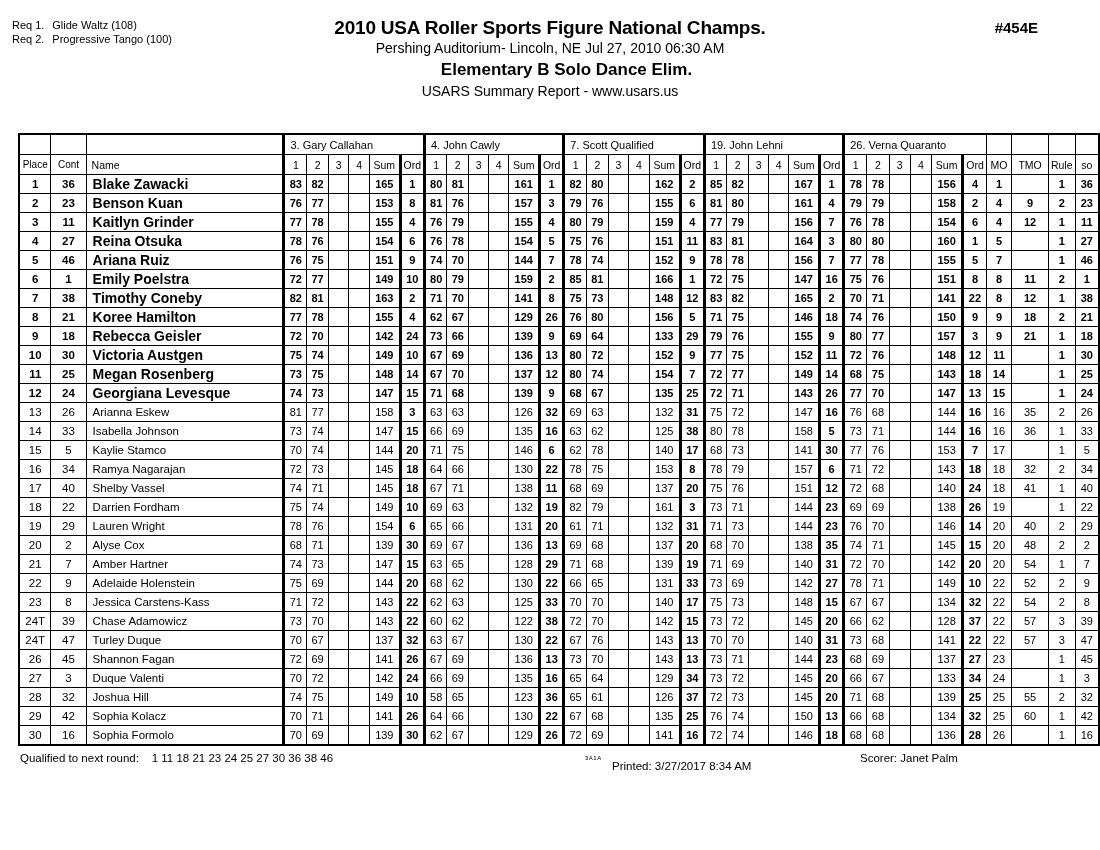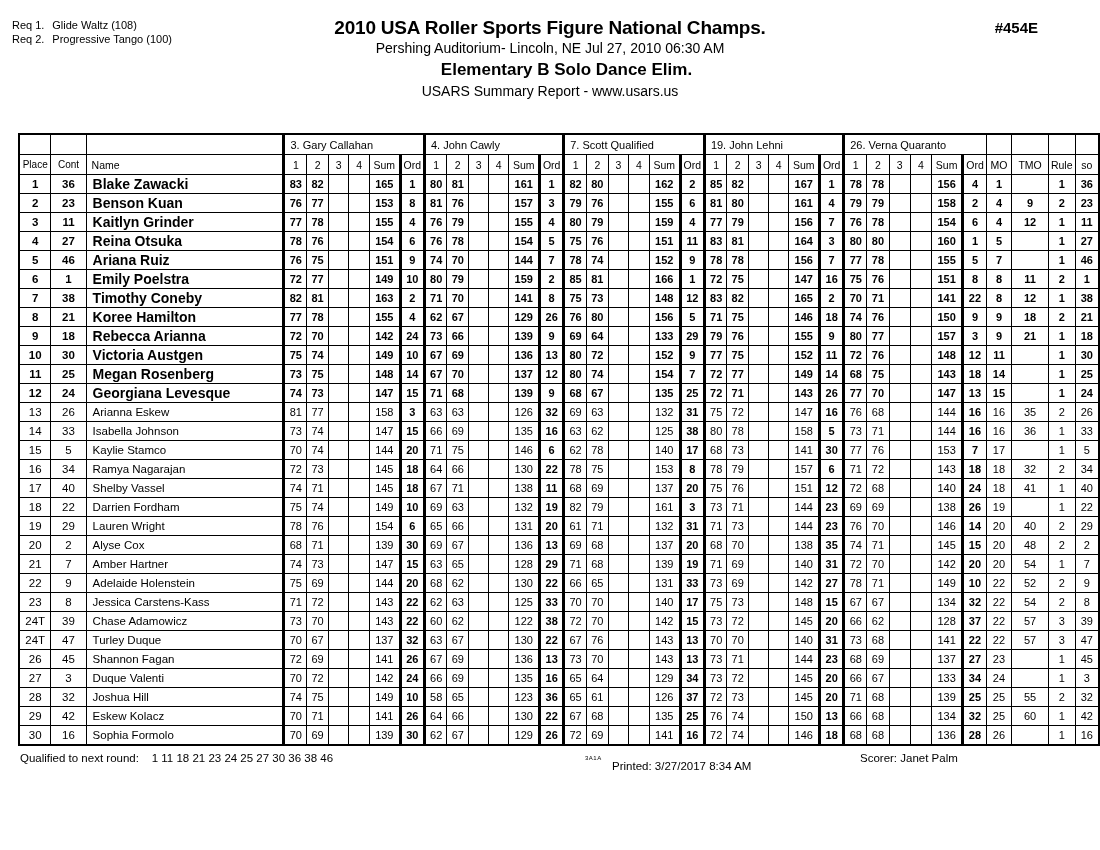--- a/index.html
+++ b/index.html
@@ -478,21 +478,21 @@
             <td class="c-sum">150</td>
             <td class="c-ord sep-l ord">9</td>
             <td class="c-mo">9</td>
             <td class="c-tmo">18</td>
             <td class="c-rule">2</td>
             <td class="c-so">21</td>
           </tr>
           <tr class="qual">
             <td class="c-place">9</td>
             <td class="c-cont">18</td>
-            <td class="c-name">Rebecca Arianna</td>
+            <td class="c-name">Rebecca Geisler</td>
             <td class="c-s sep-l">72</td>
             <td class="c-s">70</td>
             <td class="c-s"></td>
             <td class="c-s"></td>
             <td class="c-sum">142</td>
             <td class="c-ord sep-l ord">24</td>
             <td class="c-s sep-l">73</td>
             <td class="c-s">66</td>
             <td class="c-s"></td>
             <td class="c-s"></td>
@@ -1258,21 +1258,21 @@
             <td class="c-sum">139</td>
             <td class="c-ord sep-l ord">25</td>
             <td class="c-mo">25</td>
             <td class="c-tmo">55</td>
             <td class="c-rule">2</td>
             <td class="c-so">32</td>
           </tr>
           <tr>
             <td class="c-place">29</td>
             <td class="c-cont">42</td>
-            <td class="c-name">Eskew Kolacz</td>
+            <td class="c-name">Sophia Kolacz</td>
             <td class="c-s sep-l">70</td>
             <td class="c-s">71</td>
             <td class="c-s"></td>
             <td class="c-s"></td>
             <td class="c-sum">141</td>
             <td class="c-ord sep-l ord">26</td>
             <td class="c-s sep-l">64</td>
             <td class="c-s">66</td>
             <td class="c-s"></td>
             <td class="c-s"></td>

